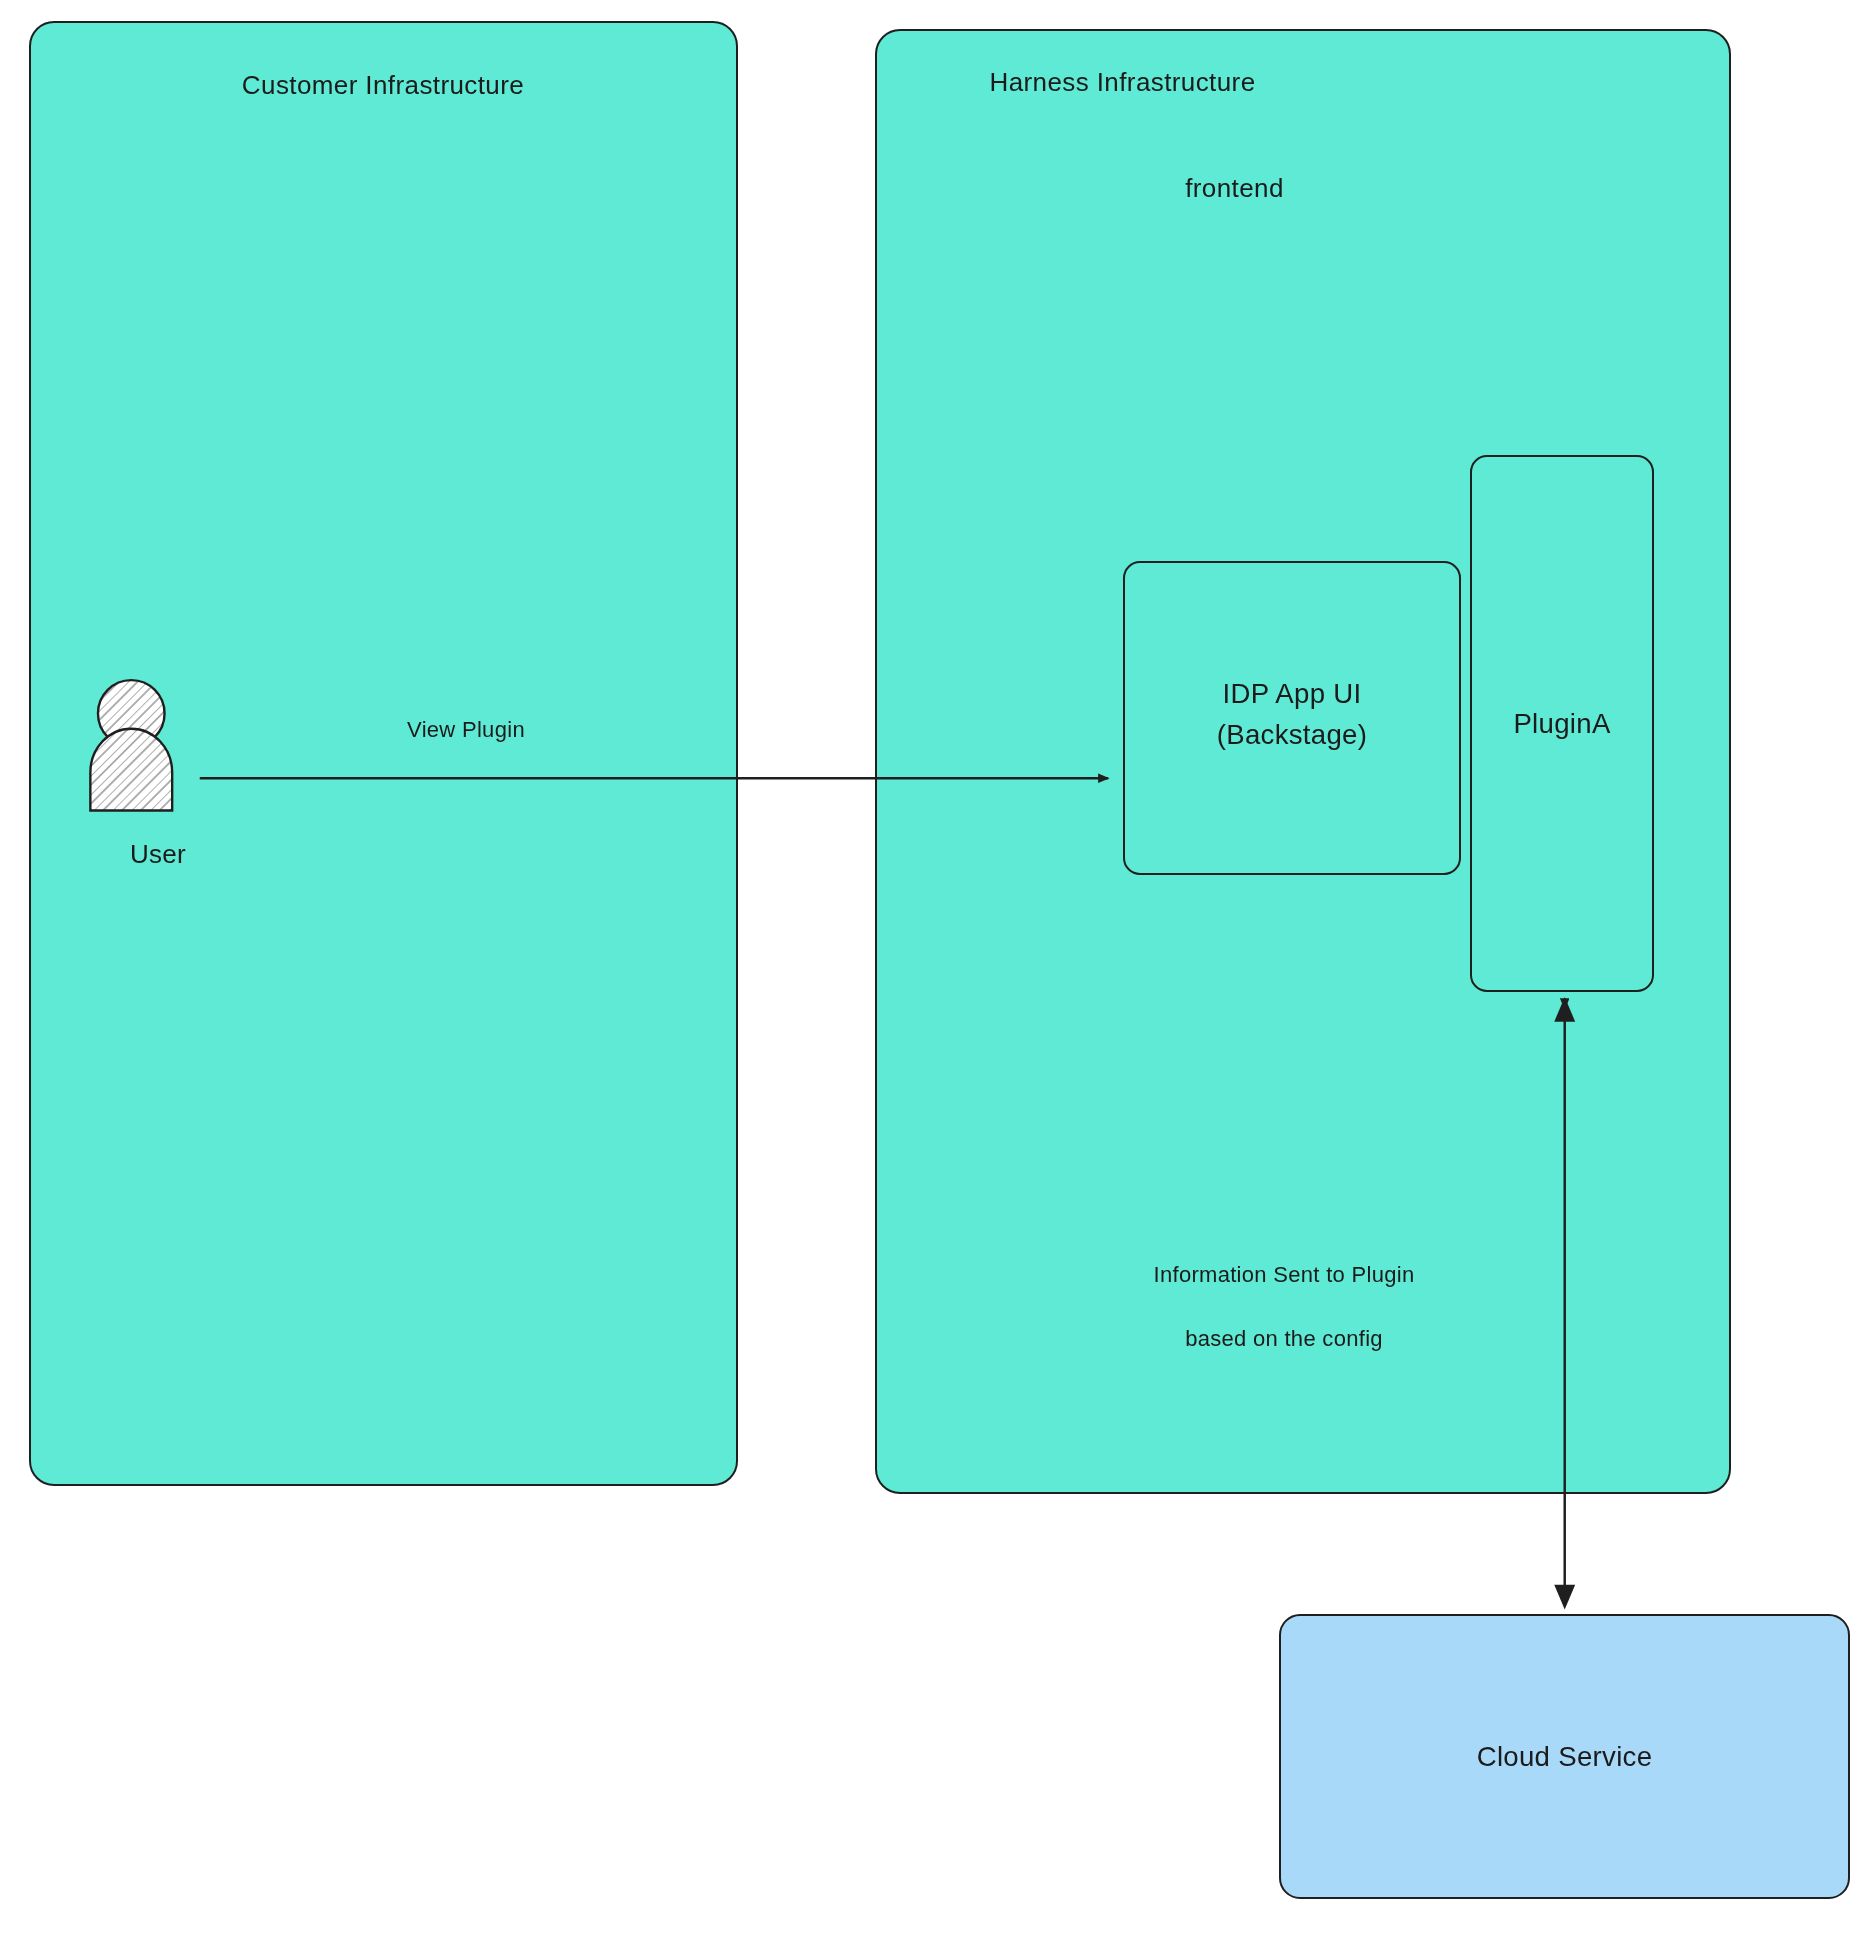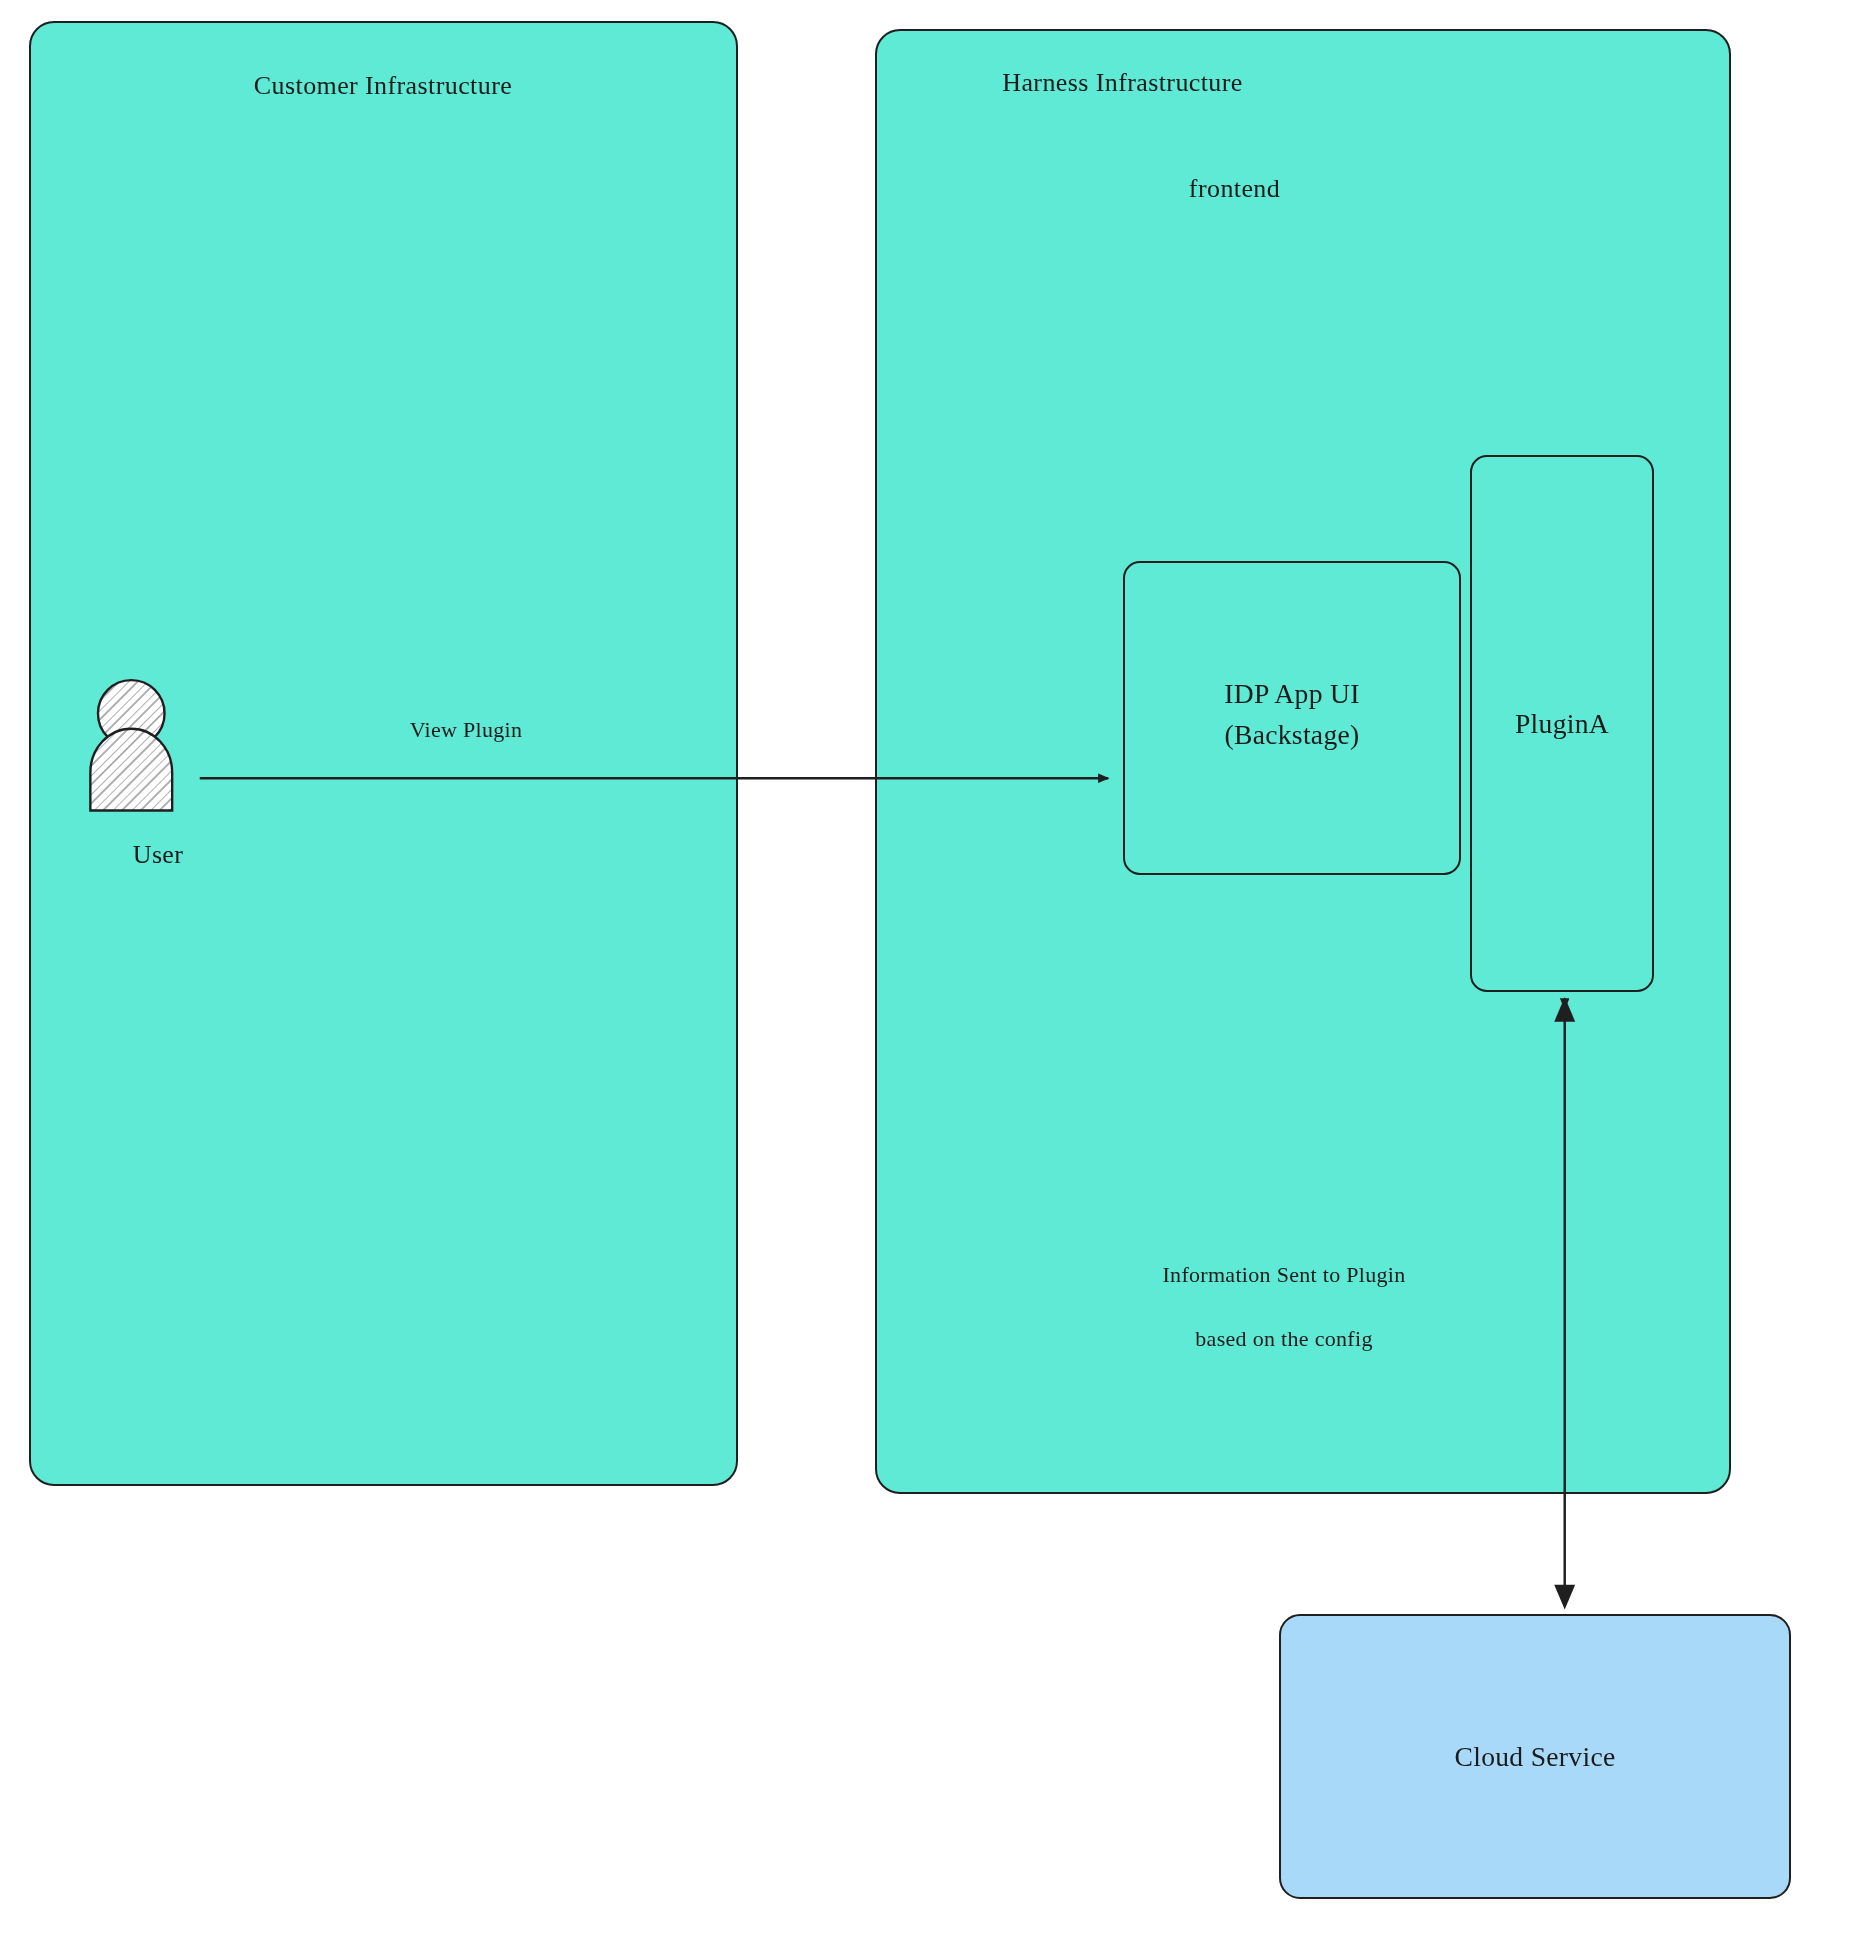--- a/index.html
+++ b/index.html
@@ -5,21 +5,21 @@
   html, body {
     margin: 0;
     padding: 0;
     background: #ffffff;
   }
   #canvas {
     position: relative;
     width: 1871px;
     height: 1952px;
     background: #ffffff;
-    font-family: Liberation Serif, serif;
+    font-family: Liberation Sans, sans-serif;
     overflow: hidden;
   }
   .box {
     position: absolute;
     box-sizing: border-box;
     border: 2.4px solid #1f1f1f;
     background: #5eead4;
   }
   .container-box {
     border-radius: 25px;
@@ -87,21 +87,21 @@
   <div class="label container-title" style="left:1068px; top:171px; width:333px;">frontend</div>
 
   <div class="box node-box" style="left:1470px; top:455px; width:184px; height:537px;">
     <div class="centered-text label node-title" style="position:relative; left:0; top:0;">PluginA</div>
   </div>
 
   <div class="box node-box" style="left:1123px; top:561px; width:338px; height:314px;"></div>
   <div class="label node-title" style="left:1123px; top:675px; width:338px;">IDP App UI</div>
   <div class="label node-title" style="left:1123px; top:716px; width:338px;">(Backstage)</div>
 
-  <div class="box cloud-box" style="position:absolute; left:1279px; top:1614px; width:512px; height:285px;">
+  <div class="box cloud-box" style="position:absolute; left:1279px; top:1614px; width:571px; height:285px;">
     <div class="centered-text label node-title" style="position:relative;">Cloud Service</div>
   </div>
 
   <div class="label small-label" style="left:63px; top:837px; width:190px;">User</div>
 
   <div class="label edge-label" style="left:276px; top:715px; width:380px;">View Plugin</div>
 
   <div class="label edge-label" style="left:1008px; top:1324px; width:552px;">based on the config</div>
   <div class="label edge-label" style="left:1008px; top:1260px; width:552px;">Information Sent to Plugin</div>
 

